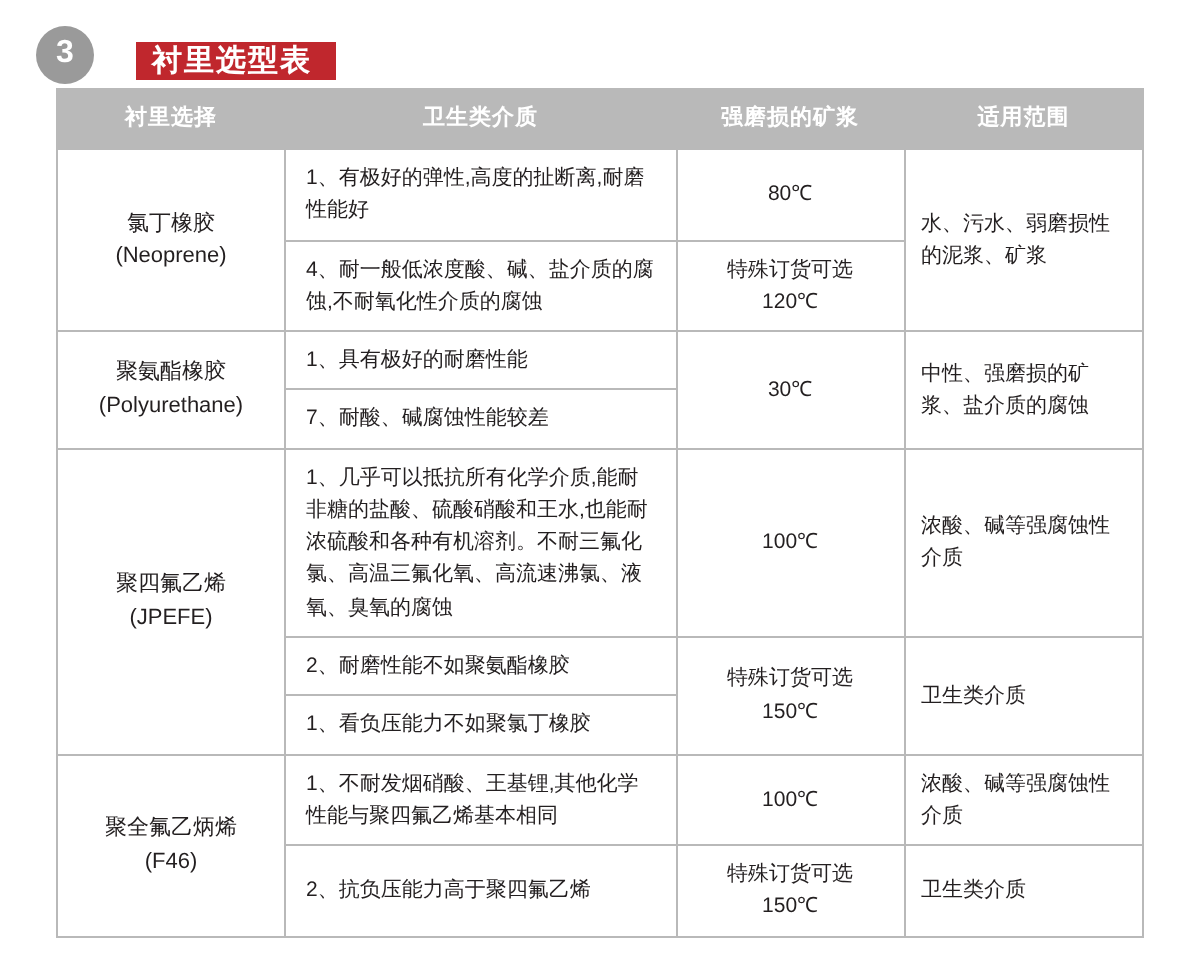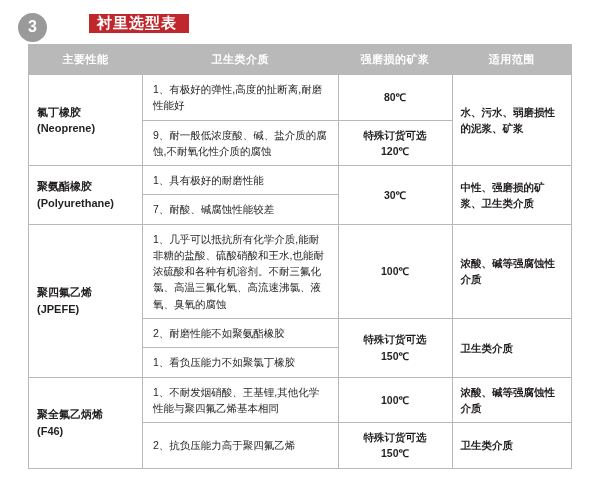--- a/index.html
+++ b/index.html
@@ -32,23 +32,22 @@
     display: flex;
     align-items: center;
     justify-content: center;
     font-size: 16px;
     font-weight: bold;
     flex: 0 0 auto;
   }
   .title-wrap {
     margin-left: 14px;
     display: flex;
-    align-items: flex-start;
+    align-items: flex-end;
     height: 26px;
-    gap: 21px;
   }
   .title-bar {
     width: 5px;
     background: #c0272d;
     flex: 0 0 auto;
   }
   .title-box {
     background: #c0272d;
     color: #ffffff;
     font-size: 15px;
@@ -85,32 +84,31 @@
     height: 28px;
     font-size: 11px;
     letter-spacing: 0.5px;
   }
   .col-1 { width: 21%; }
   .col-2 { width: 36%; }
   .col-3 { width: 21%; }
   .col-4 { width: 22%; }
 
   td.name {
-    text-align: left;
-    font-weight: bold;
+    text-align: center;
+    font-weight: normal;
     font-size: 11px;
     line-height: 1.5;
   }
   td.perf {
     text-align: left;
     padding-left: 10px;
   }
   td.temp, td.scope {
     text-align: center;
-    font-weight: bold;
   }
   td.scope {
     text-align: left;
   }
 </style>
 </head>
 <body>
 
 <div class="header">
   <div class="badge">3</div>
@@ -123,42 +121,42 @@
 <div class="table-wrap">
   <table>
     <colgroup>
       <col class="col-1">
         <col class="col-2">
         <col class="col-3">
         <col class="col-4">
     </colgroup>
     <thead>
       <tr>
-        <th>主要性能</th>
+        <th>衬里选择</th>
         <th>卫生类介质</th>
         <th>强磨损的矿浆</th>
         <th>适用范围</th>
       </tr>
     </thead>
     <tbody>
         <tr>
           <td class="name" rowspan="2">氯丁橡胶<br>(Neoprene)</td>
           <td class="perf">1、有极好的弹性,高度的扯断离,耐磨性能好</td>
           <td class="temp" rowspan="1">80℃</td>
           <td class="scope" rowspan="2">水、污水、弱磨损性的泥浆、矿浆</td>
         </tr>
         <tr>
-          <td class="perf">9、耐一般低浓度酸、碱、盐介质的腐蚀,不耐氧化性介质的腐蚀</td>
+          <td class="perf">4、耐一般低浓度酸、碱、盐介质的腐蚀,不耐氧化性介质的腐蚀</td>
           <td class="temp" rowspan="1">特殊订货可选<br>120℃</td>
         </tr>
         <tr>
           <td class="name" rowspan="2">聚氨酯橡胶<br>(Polyurethane)</td>
           <td class="perf">1、具有极好的耐磨性能</td>
           <td class="temp" rowspan="2">30℃</td>
-          <td class="scope" rowspan="2">中性、强磨损的矿浆、卫生类介质</td>
+          <td class="scope" rowspan="2">中性、强磨损的矿浆、盐介质的腐蚀</td>
         </tr>
         <tr>
           <td class="perf">7、耐酸、碱腐蚀性能较差</td>
         </tr>
         <tr>
           <td class="name" rowspan="3">聚四氟乙烯<br>(JPEFE)</td>
           <td class="perf">1、几乎可以抵抗所有化学介质,能耐非糖的盐酸、硫酸硝酸和王水,也能耐浓硫酸和各种有机溶剂。不耐三氟化氯、高温三氟化氧、高流速沸氯、液氧、臭氧的腐蚀</td>
           <td class="temp" rowspan="1">100℃</td>
           <td class="scope" rowspan="1">浓酸、碱等强腐蚀性介质</td>
         </tr>

